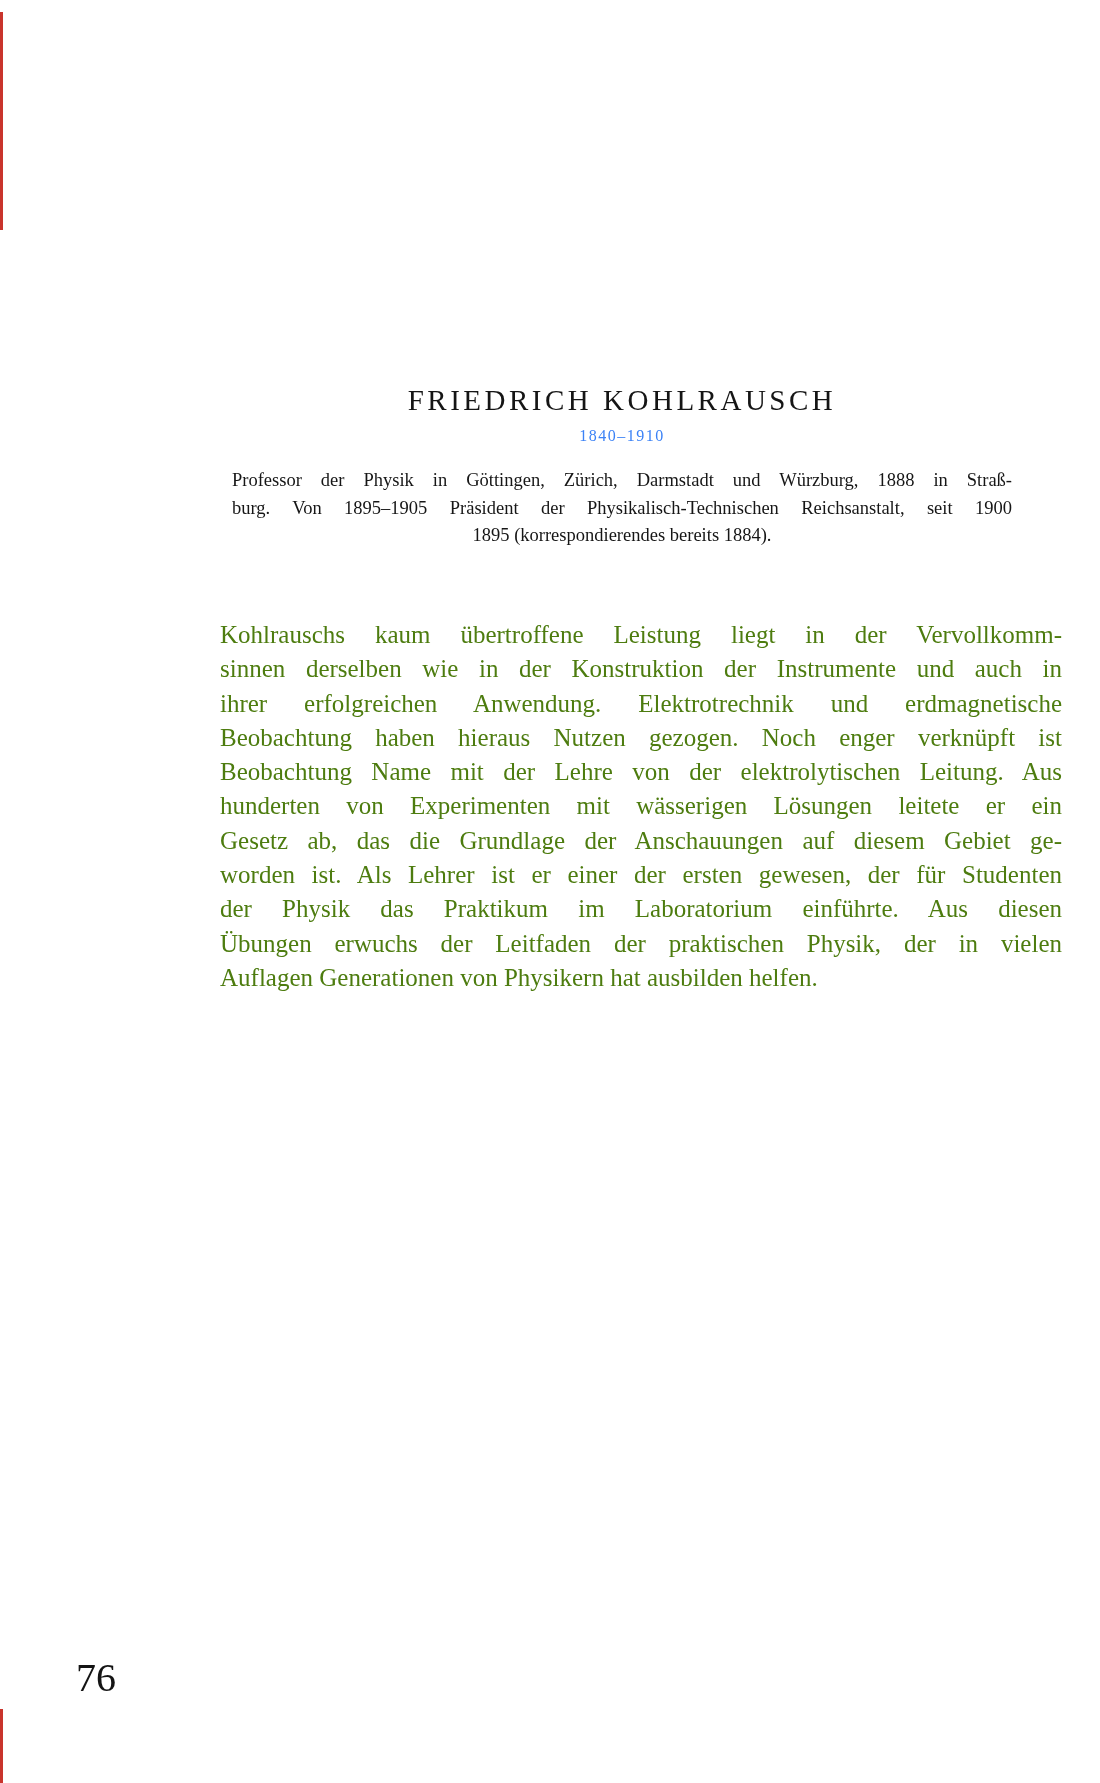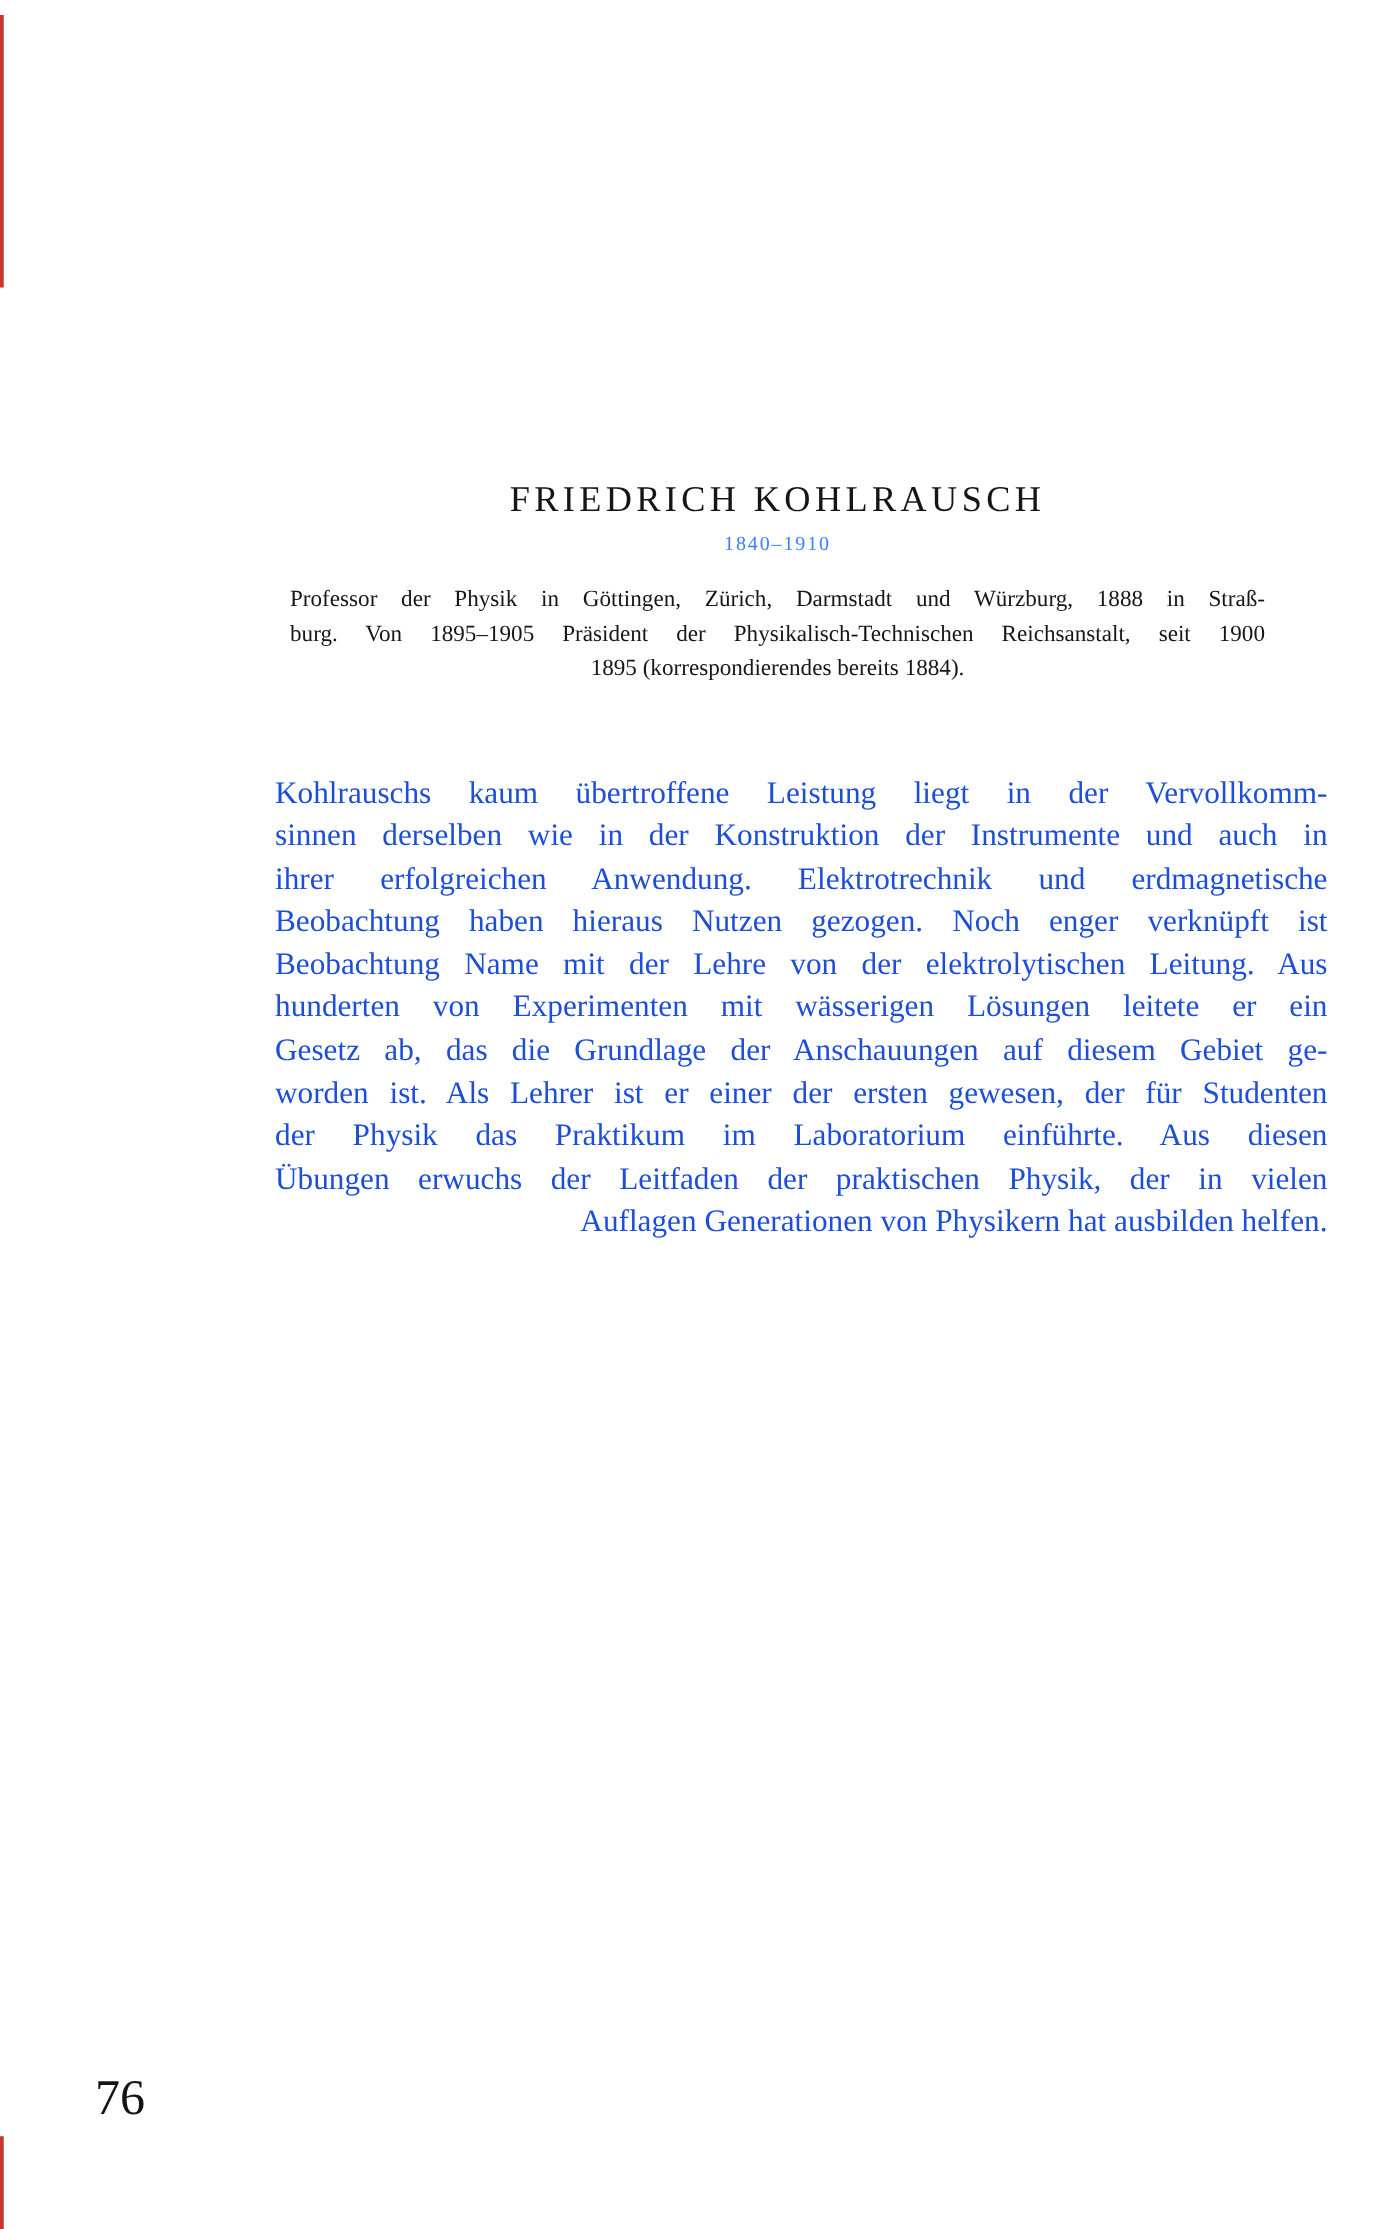--- a/index.html
+++ b/index.html
@@ -66,28 +66,28 @@
   .bio-line.center {
     text-align: center;
   }
   .body-text {
     position: absolute;
     left: 220px;
     width: 842px;
     top: 606px;
     font-size: 25px;
     line-height: 34.3px;
-    color: #1d4ed8;
+    color: #4d7c0f;
   }
   .body-line.just {
     text-align: justify;
     text-align-last: justify;
   }
   .body-line.last {
-    text-align: right;
+    text-align: left;
   }
   .folio {
     position: absolute;
     left: 76px;
     top: 1646px;
     font-size: 40px;
     line-height: 1;
     color: #141414;
   }
 </style>

